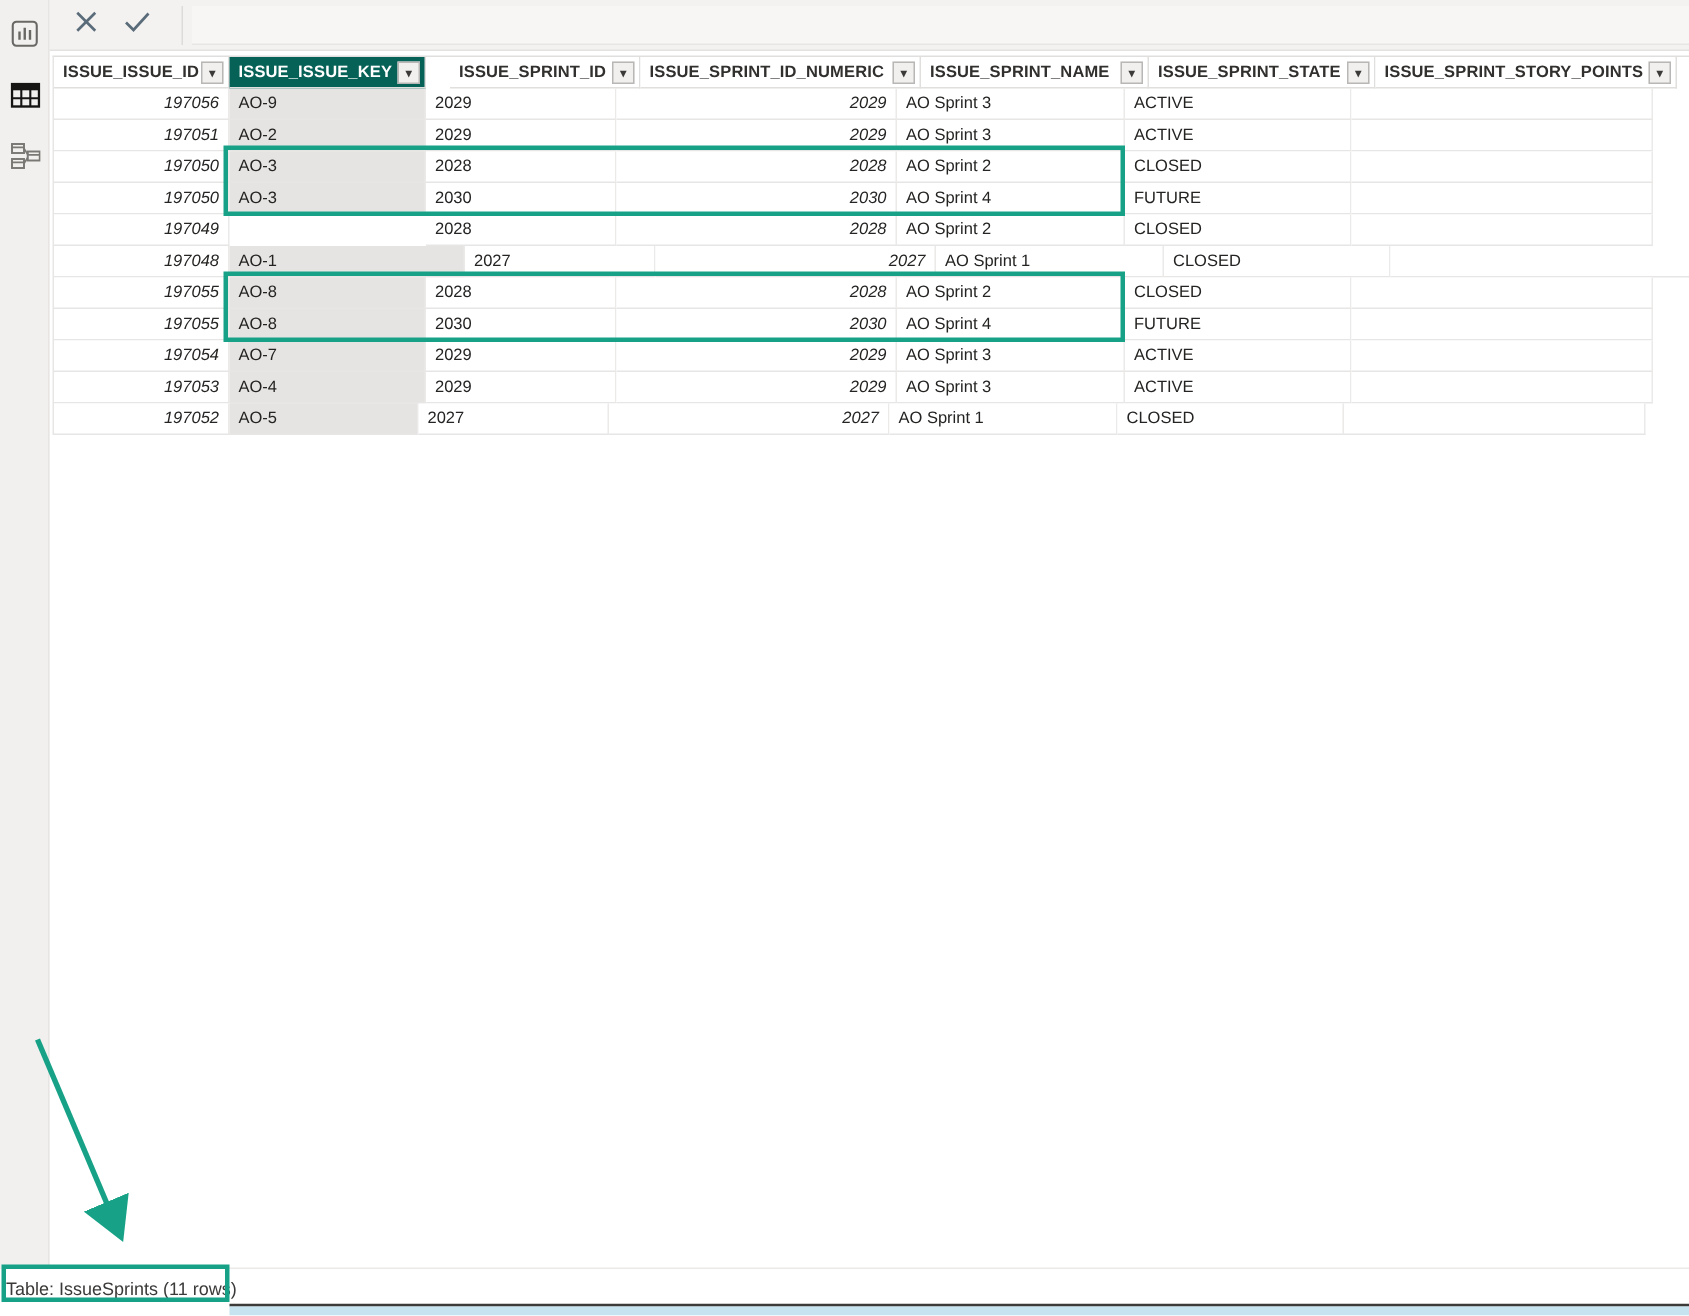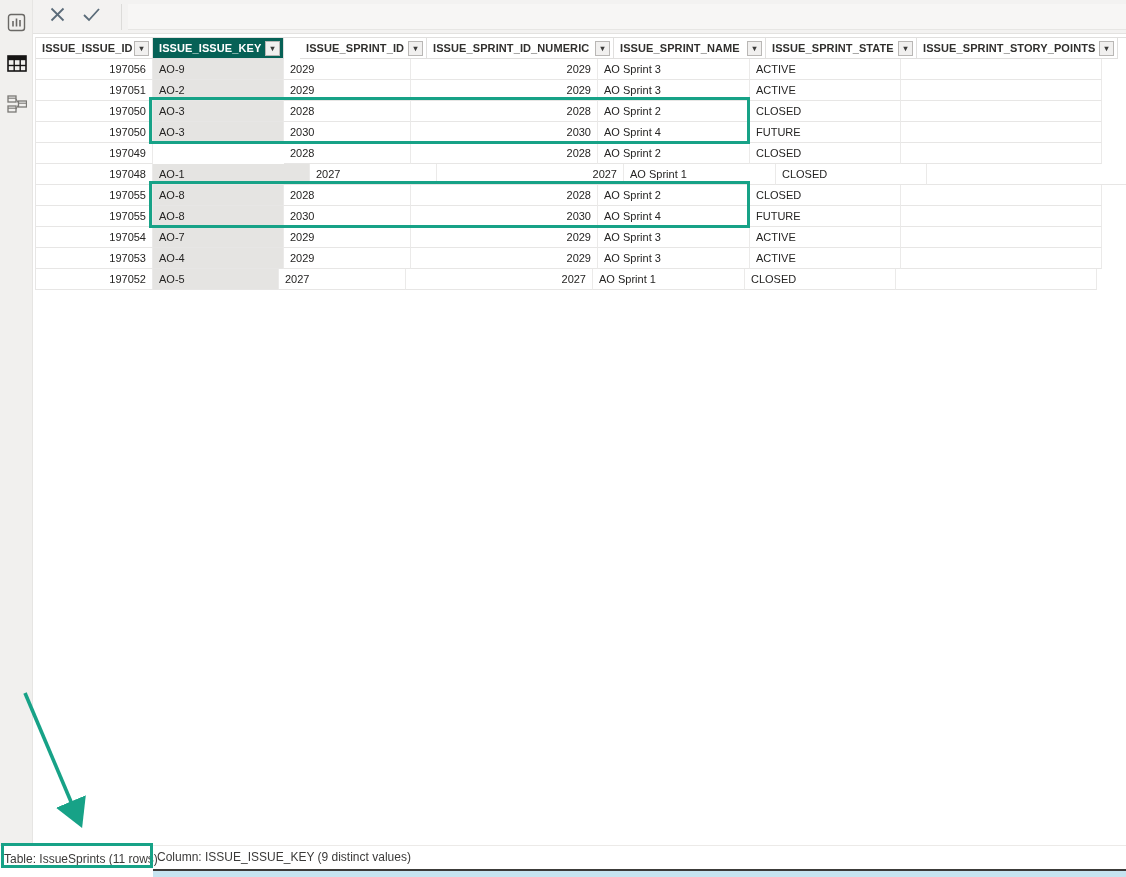--- a/index.html
+++ b/index.html
@@ -26,21 +26,21 @@
   .hcell { position:relative; height:21px; line-height:20px; background:#fff;
            border-right:1px solid #e0dfde; border-bottom:1px solid #e0dfde;
            font-size:11px; font-weight:bold; color:#31302e; padding:0 22px 0 6px;
            white-space:nowrap; overflow:hidden; cursor:pointer; letter-spacing:.1px; }
   .hcell.sel { background:#066156; color:#fff; }
   .dropbtn { position:absolute; right:3px; top:3px; width:15px; height:15px; background:#f1f0ef;
              border:1px solid #b9b7b5; display:flex; align-items:center; justify-content:center; cursor:pointer; }
   .caret { font-size:8px; line-height:8px; color:#3b3a39; }
   .cell { height:21px; line-height:20px; border-right:1px solid #ebeae9; border-bottom:1px solid #e7e6e5;
           font-size:11px; color:#252423; padding:0 6px; white-space:nowrap; overflow:hidden; background:#fff; }
-  .cell.num { text-align:right; }
+  .cell.num { font-style:italic; text-align:right; }
   .cell.selcol { background:#e5e4e2; }
 
   
   .statusbar { position:absolute; left:0; top:845px; width:1126px; height:24px; background:#fff;
                border-top:1px solid #eceae8; font-size:12px; color:#3b3a39; line-height:23px; z-index:1; }
   .sb-table { position:absolute; left:4px; top:2px; }
   .sb-col { position:absolute; left:157px; top:0; }
   .bottom-line { position:absolute; left:153px; top:869px; width:973px; height:2px; background:#3c3b39; }
   .bottom-strip { position:absolute; left:153px; top:871px; width:973px; height:6px; background:#c6e4f0; }
 
@@ -236,21 +236,20 @@
           <div class="cell num" style="width: 187px;">2027</div>
           <div class="cell" style="width: 152px;">AO Sprint 1</div>
           <div class="cell" style="width: 151px;">CLOSED</div>
           <div class="cell" style="width: 201px;"></div>
         </div>
       </div>
   </div>
 
   <div class="statusbar">
     <span class="sb-table">Table: IssueSprints (11 rows)</span>
-    <span class="sb-col">Column: ISSUE_ISSUE_KEY (9 distinct values)</span>
   </div>
   <div class="bottom-line"></div>
   <div class="bottom-strip"></div>
 
   <div class="ann-box" id="ann-rows-1"></div>
   <div class="ann-box" id="ann-rows-2"></div>
   <div class="ann-box" id="ann-status"></div>
   <svg class="ann-arrow" viewBox="0 0 130 170">
     <defs>
       <marker id="ah" markerWidth="9" markerHeight="9" refX="6.5" refY="4.5" orient="auto">

